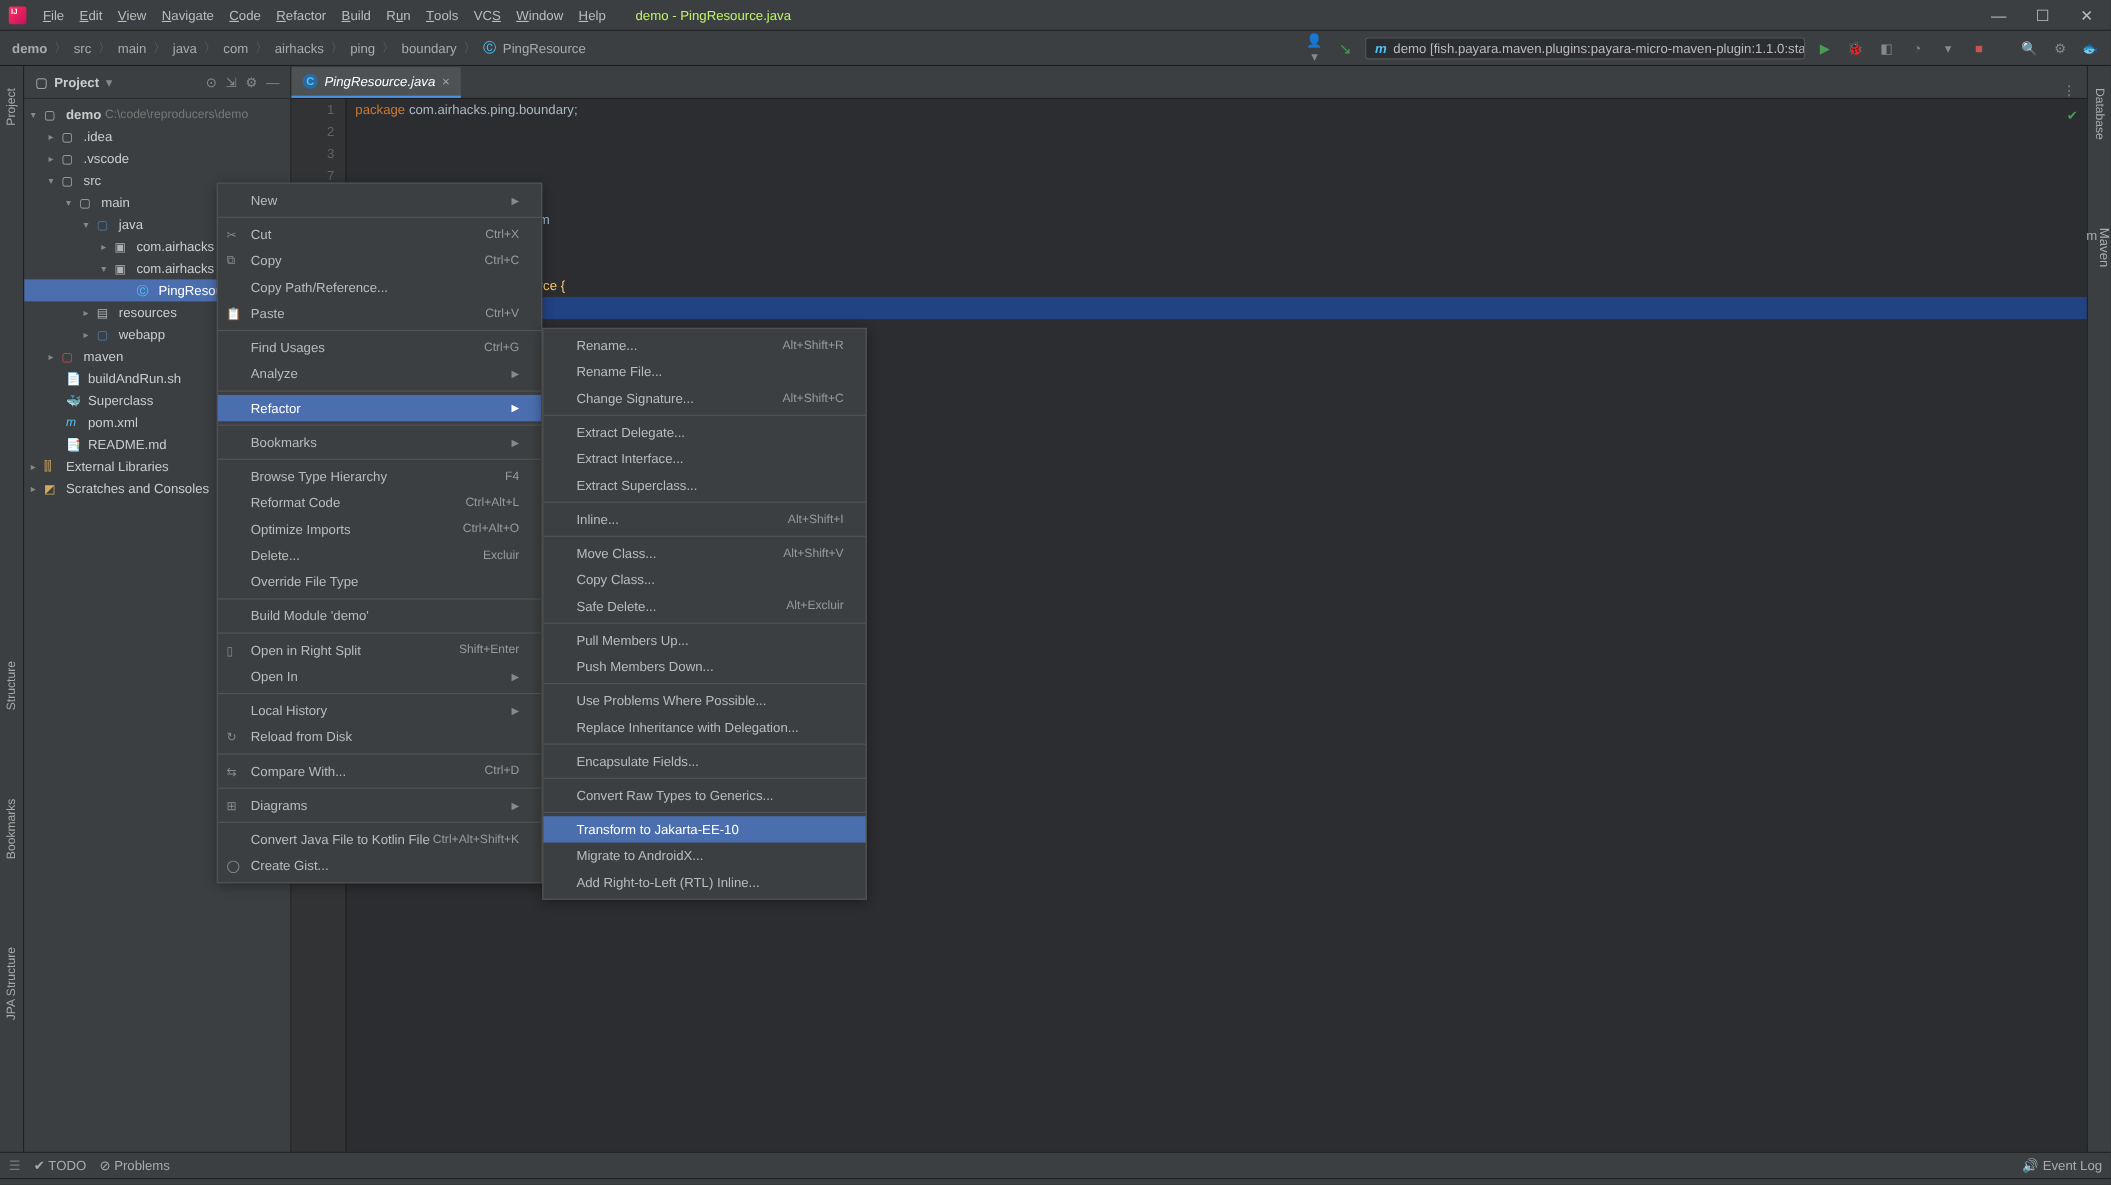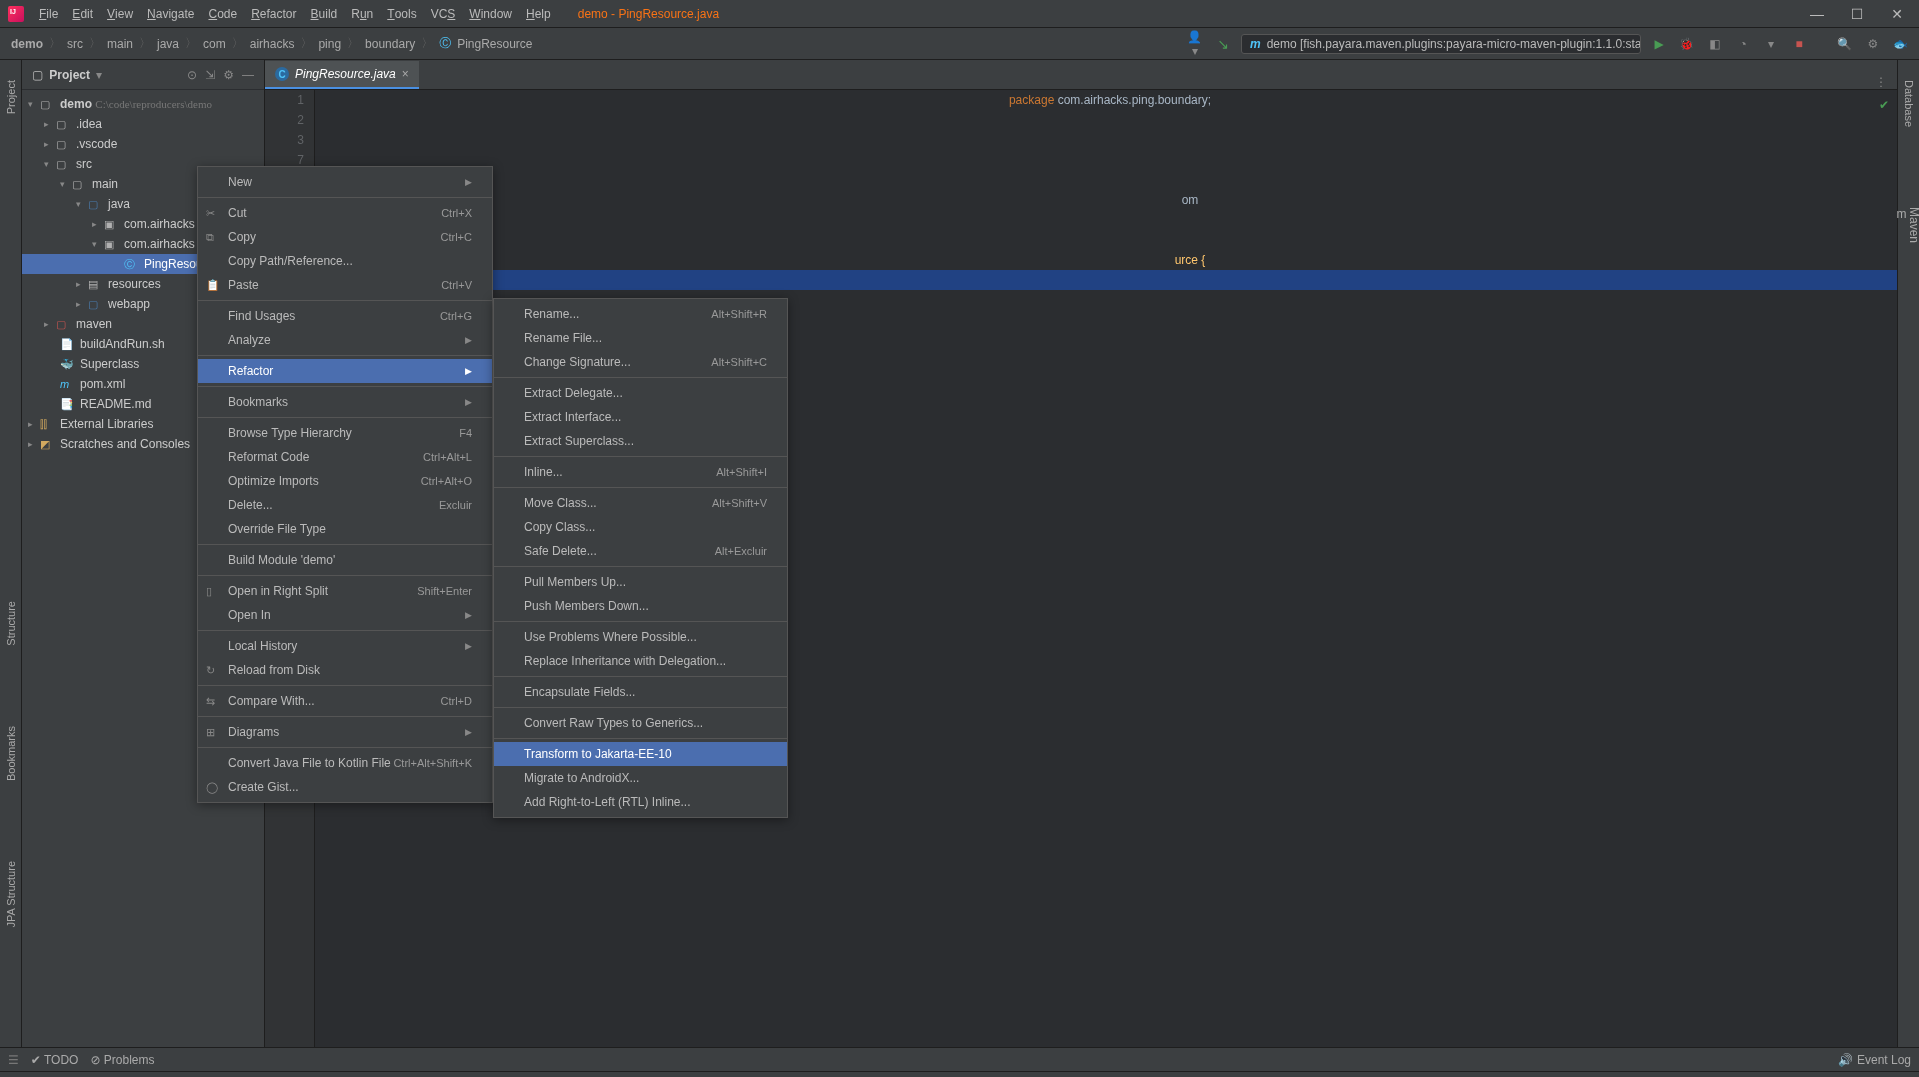--- a/index.html
+++ b/index.html
@@ -2,21 +2,21 @@
 <html><head>
 <meta charset="utf-8">
 <style>
 * { margin: 0; padding: 0; box-sizing: border-box; font-family: 'Segoe UI', sans-serif; font-size: 12px; }
 body { background: #2b2d30; color: #bbbbbb; overflow: hidden; width: 1919px; height: 1077px; }
 
 .menubar { height: 28px; background: #3c3f41; display: flex; align-items: center; padding: 0 8px; border-bottom: 1px solid #1e1e1e; }
 .menubar .logo { width: 16px; height: 16px; background: linear-gradient(135deg, #fe315d, #c90f5e); border-radius: 2px; margin-right: 8px; position: relative; }
 .menubar .logo::after { content: 'IJ'; position: absolute; font-size: 7px; color: white; font-weight: bold; left: 2px; top: 2px; }
 .menubar .menu-item { padding: 0 7px; color: #bbbbbb; cursor: pointer; height: 100%; display: flex; align-items: center; }
-.menubar .title { margin-left: 20px; color: #f97316; }
+.menubar .title { margin-left: 20px; color: #bef264; }
 .menubar .window-controls { margin-left: auto; display: flex; align-items: center; gap: 12px; }
 .menubar .window-controls span { width: 28px; text-align: center; cursor: pointer; font-size: 14px; }
 
 .navbar { height: 32px; background: #3c3f41; display: flex; align-items: center; padding: 0 8px; border-bottom: 1px solid #1e1e1e; }
 .navbar .bc { display: flex; align-items: center; color: #aaa; }
 .navbar .bc span { padding: 0 3px; }
 .navbar .bc .sep { color: #666; }
 .navbar .right { margin-left: auto; display: flex; align-items: center; gap: 8px; }
 .navbar .run-config { background: #2b2d30; border: 1px solid #555; padding: 2px 8px; border-radius: 3px; font-size: 11px; display: flex; align-items: center; gap: 6px; max-width: 400px; white-space: nowrap; overflow: hidden; }
 .navbar .m-icon { color: #4fc3f7; font-style: italic; font-weight: bold; }
@@ -37,31 +37,31 @@
 .tree { padding: 4px 0; overflow-y: auto; flex: 1; font-size: 12px; }
 .tree-row { display: flex; align-items: center; height: 20px; padding-right: 6px; white-space: nowrap; cursor: pointer; }
 .tree-row.selected { background: #4b6eaf; color: white; }
 .tree-arrow { width: 12px; color: #888; font-size: 9px; }
 .tree-icon { width: 16px; margin-right: 4px; font-size: 11px; }
 .folder-icon { color: #b0b0b0; }
 .folder-icon.src { color: #4a7db0; }
 .folder-icon.red { color: #c75450; }
 .tree-label { color: #ccc; }
 .tree-row.selected .tree-label { color: white; }
-.tree-path { color: #777; font-size: 11px; font-family: Liberation Serif, serif; }
+.tree-path { color: #777; font-size: 11px; }
 
 .editor-area { flex: 1; background: #2b2d30; display: flex; flex-direction: column; position: relative; }
 .tab-row { height: 30px; background: #3c3f41; display: flex; align-items: flex-end; border-bottom: 1px solid #1e1e1e; }
 .tab { height: 28px; padding: 0 10px; display: flex; align-items: center; gap: 6px; font-style: italic; background: #4e5254; border-bottom: 2px solid #4a90e2; color: #fff; font-size: 12px;}
 .tab .c-icon { color: #4fc3f7; font-style: normal; font-weight: bold; font-size: 10px; background: #2b6a9f; border-radius: 50%; width: 14px; height: 14px; display: inline-flex; align-items: center; justify-content: center; }
 .tab .close { color: #aaa; cursor: pointer; font-style: normal; }
 
 .editor { flex: 1; display: flex; font-family: 'Consolas', 'Courier New', monospace; font-size: 13px; position: relative; }
 .gutter { width: 50px; background: #313335; text-align: right; padding-right: 10px; color: #606366; line-height: 20px; border-right: 1px solid #1e1e1e; }
-.code { flex: 1; line-height: 20px; padding-left: 8px; color: #a9b7c6; position: relative; text-align: center; }
+.code { flex: 1; line-height: 20px; padding-left: 8px; color: #a9b7c6; position: relative; }
 .kw { color: #cc7832; }
 .pkg { color: #a9b7c6; }
 .hl-line { position: absolute; background: #323232; width: 100%; height: 20px; left: 0; z-index: 0; }
 .hl-line-blue { background: #214283; }
 
 .context-menu { position: absolute; background: #3c3f41; border: 1px solid #555; box-shadow: 0 2px 10px rgba(0,0,0,.4); z-index: 1000; min-width: 295px; padding: 3px 0; }
 .cm-item { height: 24px; display: flex; align-items: center; padding: 0 20px 0 30px; color: #bbb; cursor: pointer; font-size: 12px; position: relative; }
 .cm-item:hover, .cm-item.highlighted { background: #4b6eaf; color: white; }
 .cm-item .shortcut { margin-left: auto; color: #999; font-size: 11px; }
 .cm-item .arrow { margin-left: auto; color: #888; font-size: 9px; }

